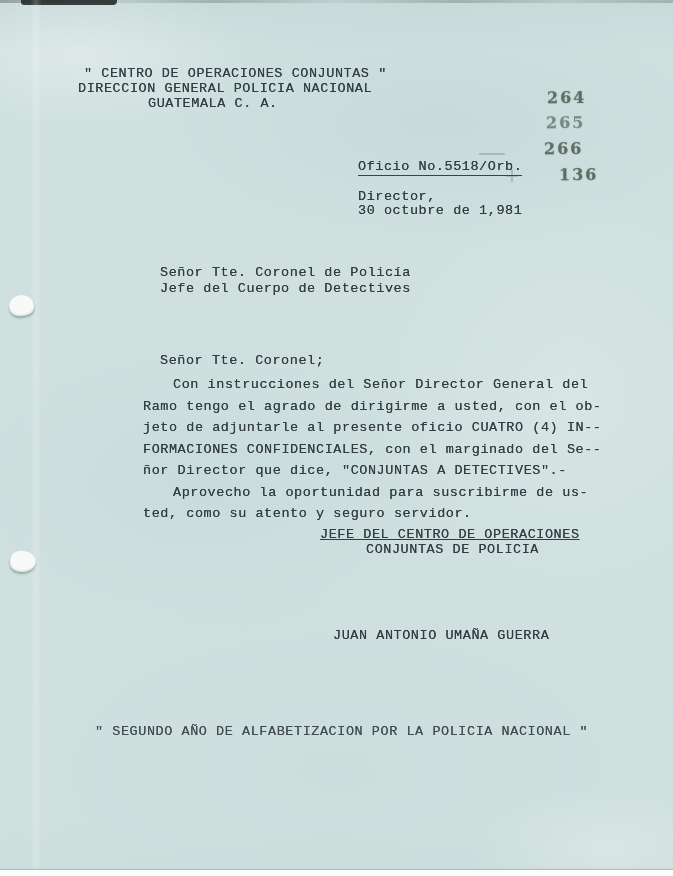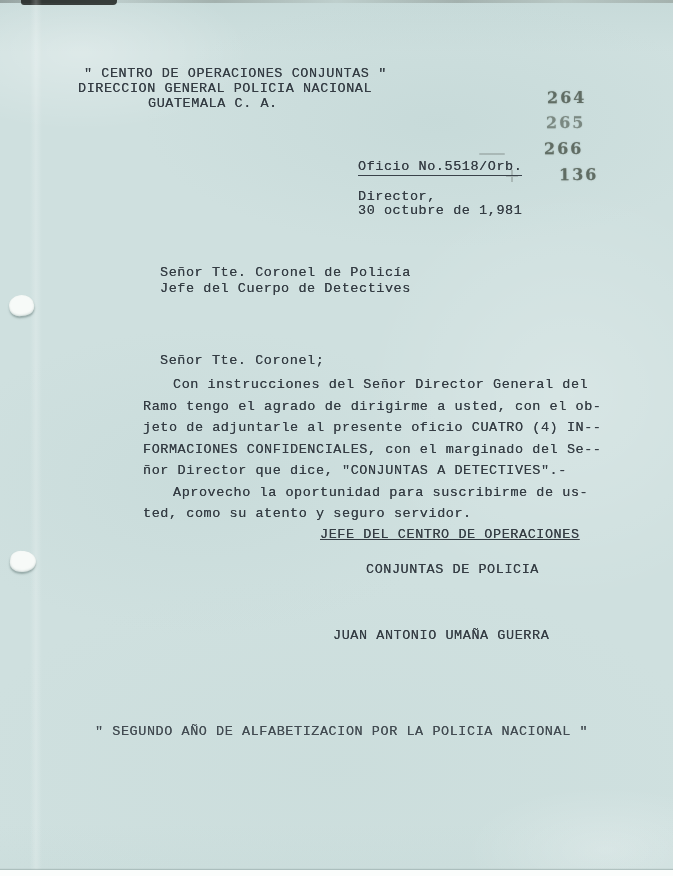--- a/index.html
+++ b/index.html
@@ -119,18 +119,18 @@
     <div class="tw" style="text-indent:30px;">Con instrucciones del Señor Director General del</div>
     <div class="tw">Ramo tengo el agrado de dirigirme a usted, con el ob-</div>
     <div class="tw">jeto de adjuntarle al presente oficio CUATRO (4) IN--</div>
     <div class="tw">FORMACIONES CONFIDENCIALES, con el marginado del Se--</div>
     <div class="tw">ñor Director que dice, "CONJUNTAS A DETECTIVES".-</div>
     <div class="tw" style="text-indent:30px;">Aprovecho la oportunidad para suscribirme de us-</div>
     <div class="tw">ted, como su atento y seguro servidor.</div>
   </div>
 
   <div class="tw" style="left:320px;top:527px;text-decoration:underline;">JEFE DEL CENTRO DE OPERACIONES</div>
-  <div class="tw" style="left:366px;top:542px;margin-top:20px;">CONJUNTAS DE POLICIA</div>
+  <div class="tw" style="left:366px;top:542px;">CONJUNTAS DE POLICIA</div>
   <div class="tw" style="left:333px;top:628px;">JUAN ANTONIO UMAÑA GUERRA</div>
 
   <div class="tw faded" style="left:95px;top:724px;">" SEGUNDO AÑO DE ALFABETIZACION POR LA POLICIA NACIONAL "</div>
 
 </div>
 
 </body></html>

